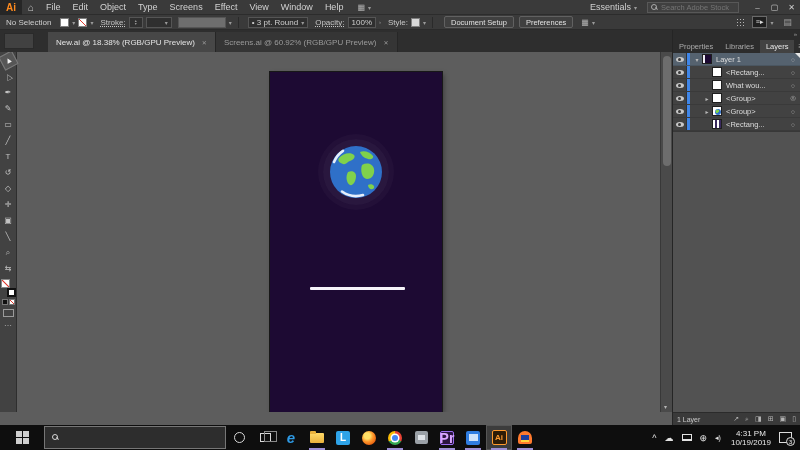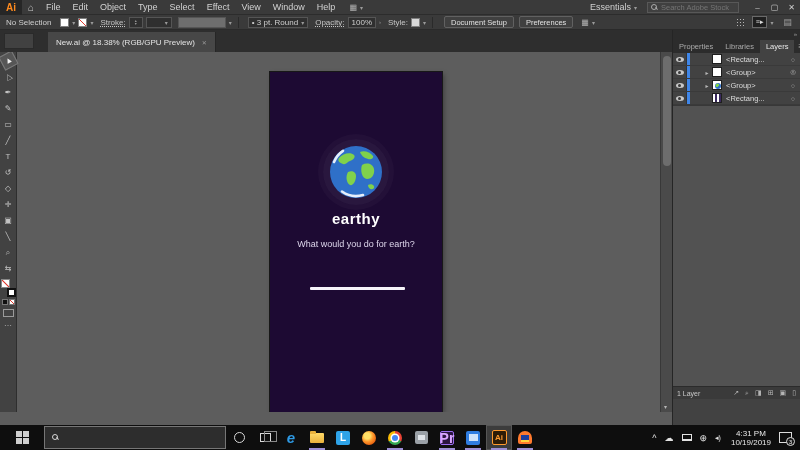--- a/index.html
+++ b/index.html
@@ -192,21 +192,21 @@
 
 <div id="screen">
 
   <div class="menubar">
     <div class="ai-logo">Ai</div>
     <div class="home-ic">⌂</div>
     <span class="menu-item">File</span>
     <span class="menu-item">Edit</span>
     <span class="menu-item">Object</span>
     <span class="menu-item">Type</span>
-    <span class="menu-item">Select</span>
+    <span class="menu-item">Screens</span>
     <span class="menu-item">Effect</span>
     <span class="menu-item">View</span>
     <span class="menu-item">Window</span>
     <span class="menu-item">Help</span>
     <span class="ws-switch"><span>▦</span><span class="chev">▾</span></span>
     <div class="spacer"></div>
     <span class="workspace"><span>Essentials</span><span class="chev">▾</span></span>
     <div class="stock-search">
       <span class="mag"></span>
       <input placeholder="Search Adobe Stock" style="">
@@ -254,20 +254,24 @@
       <span class="listic">▤</span>
     </div>
   </div>
 
   <div class="tabbar">
     <div class="dockhead"></div>
     <div class="doc-tab active">
       <span>New.ai @ 18.38% (RGB/GPU Preview)</span>
       <span class="tab-x">✕</span>
     </div>
+    <div class="doc-tab">
+      <span>Screens.ai @ 60.92% (RGB/GPU Preview)</span>
+      <span class="tab-x">✕</span>
+    </div>
   </div>
 
   <div class="toolbar">
     <div class="tool active rot">▲</div>
     <div class="tool rot">△</div>
     <div class="tool">✒</div>
     <div class="tool">✎</div>
     <div class="tool">▭</div>
     <div class="tool">╱</div>
     <div class="tool">T</div>
@@ -296,22 +300,20 @@
       <svg class="globe" viewBox="0 0 54 54">
         <circle cx="27" cy="27" r="26" fill="#2f70c8"></circle>
         <path d="M5,17 A24.5,24.5 0 0 1 14,5.8" stroke="#e6eefa" stroke-width="2.6" fill="none" stroke-linecap="round"></path>
         <path d="M13,46.5 A24.5,24.5 0 0 0 34,50" stroke="#e6eefa" stroke-width="2.6" fill="none" stroke-linecap="round"></path>
         <path d="M10,13 C14,8 22,7 25,10 C27,12 24,15 21,16 C18,17 17,20 14,19 C11,18 8,16 10,13 Z" fill="#80d14b"></path>
         <path d="M19,27 C23,25 27,27 27,31 C27,36 24,41 21,40 C18,39 16,32 19,27 Z" fill="#80d14b"></path>
         <path d="M31,7 C35,5 41,7 44,11 C45,13 42,15 39,14 C36,13 33,12 31,7 Z" fill="#80d14b"></path>
         <path d="M33,20 C38,17 44,19 45,24 C46,29 43,34 38,34 C33,34 31,25 33,20 Z" fill="#80d14b"></path>
         <path d="M39,40 C42,38 46,40 45,43 C43,45.5 39,44 39,40 Z" fill="#80d14b"></path>
       </svg>
-      <div class="ab-title">earthy</div>
-      <div class="ab-sub">What would you do for earth?</div>
       <div class="ab-line"></div>
     </div>
   </div>
 
   <div class="vscroll">
     <div class="vthumb"></div>
     <div class="varrow">▾</div>
   </div>
 
 
@@ -319,28 +321,49 @@
     <div class="rp-gap">
       <span class="rp-collapse">»</span>
     </div>
     <div class="rp-tabs">
       <span class="rp-tab">Properties</span>
       <span class="rp-tab">Libraries</span>
       <span class="rp-tab active">Layers</span>
       <span class="rp-menu">≡</span>
     </div>
     <div class="layerlist">
+      <div class="lrow sel">
+        <span class="eyecell">
+            <span class="eye"></span>
+          </span>
+        <span class="cbar"></span>
+        <span class="expcell">▾</span>
+        <span class="thumb artb"></span>
+        <span class="lname">Layer 1</span>
+        <span class="ltarget">○</span>
+        <span class="sel-corner"></span>
+      </div>
       <div class="lrow">
         <span class="eyecell">
             <span class="eye"></span>
           </span>
         <span class="cbar"></span>
         <span class="expcell"></span>
         <span class="thumb" style="margin-left:10px"></span>
         <span class="lname">&lt;Rectang...</span>
+        <span class="ltarget">○</span>
+      </div>
+      <div class="lrow">
+        <span class="eyecell">
+            <span class="eye"></span>
+          </span>
+        <span class="cbar"></span>
+        <span class="expcell"></span>
+        <span class="thumb" style="margin-left:10px"></span>
+        <span class="lname">What wou...</span>
         <span class="ltarget">○</span>
       </div>
       <div class="lrow">
         <span class="eyecell">
             <span class="eye"></span>
           </span>
         <span class="cbar"></span>
         <span class="expcell" style="margin-left:10px">▸</span>
         <span class="thumb"></span>
         <span class="lname">&lt;Group&gt;</span>

